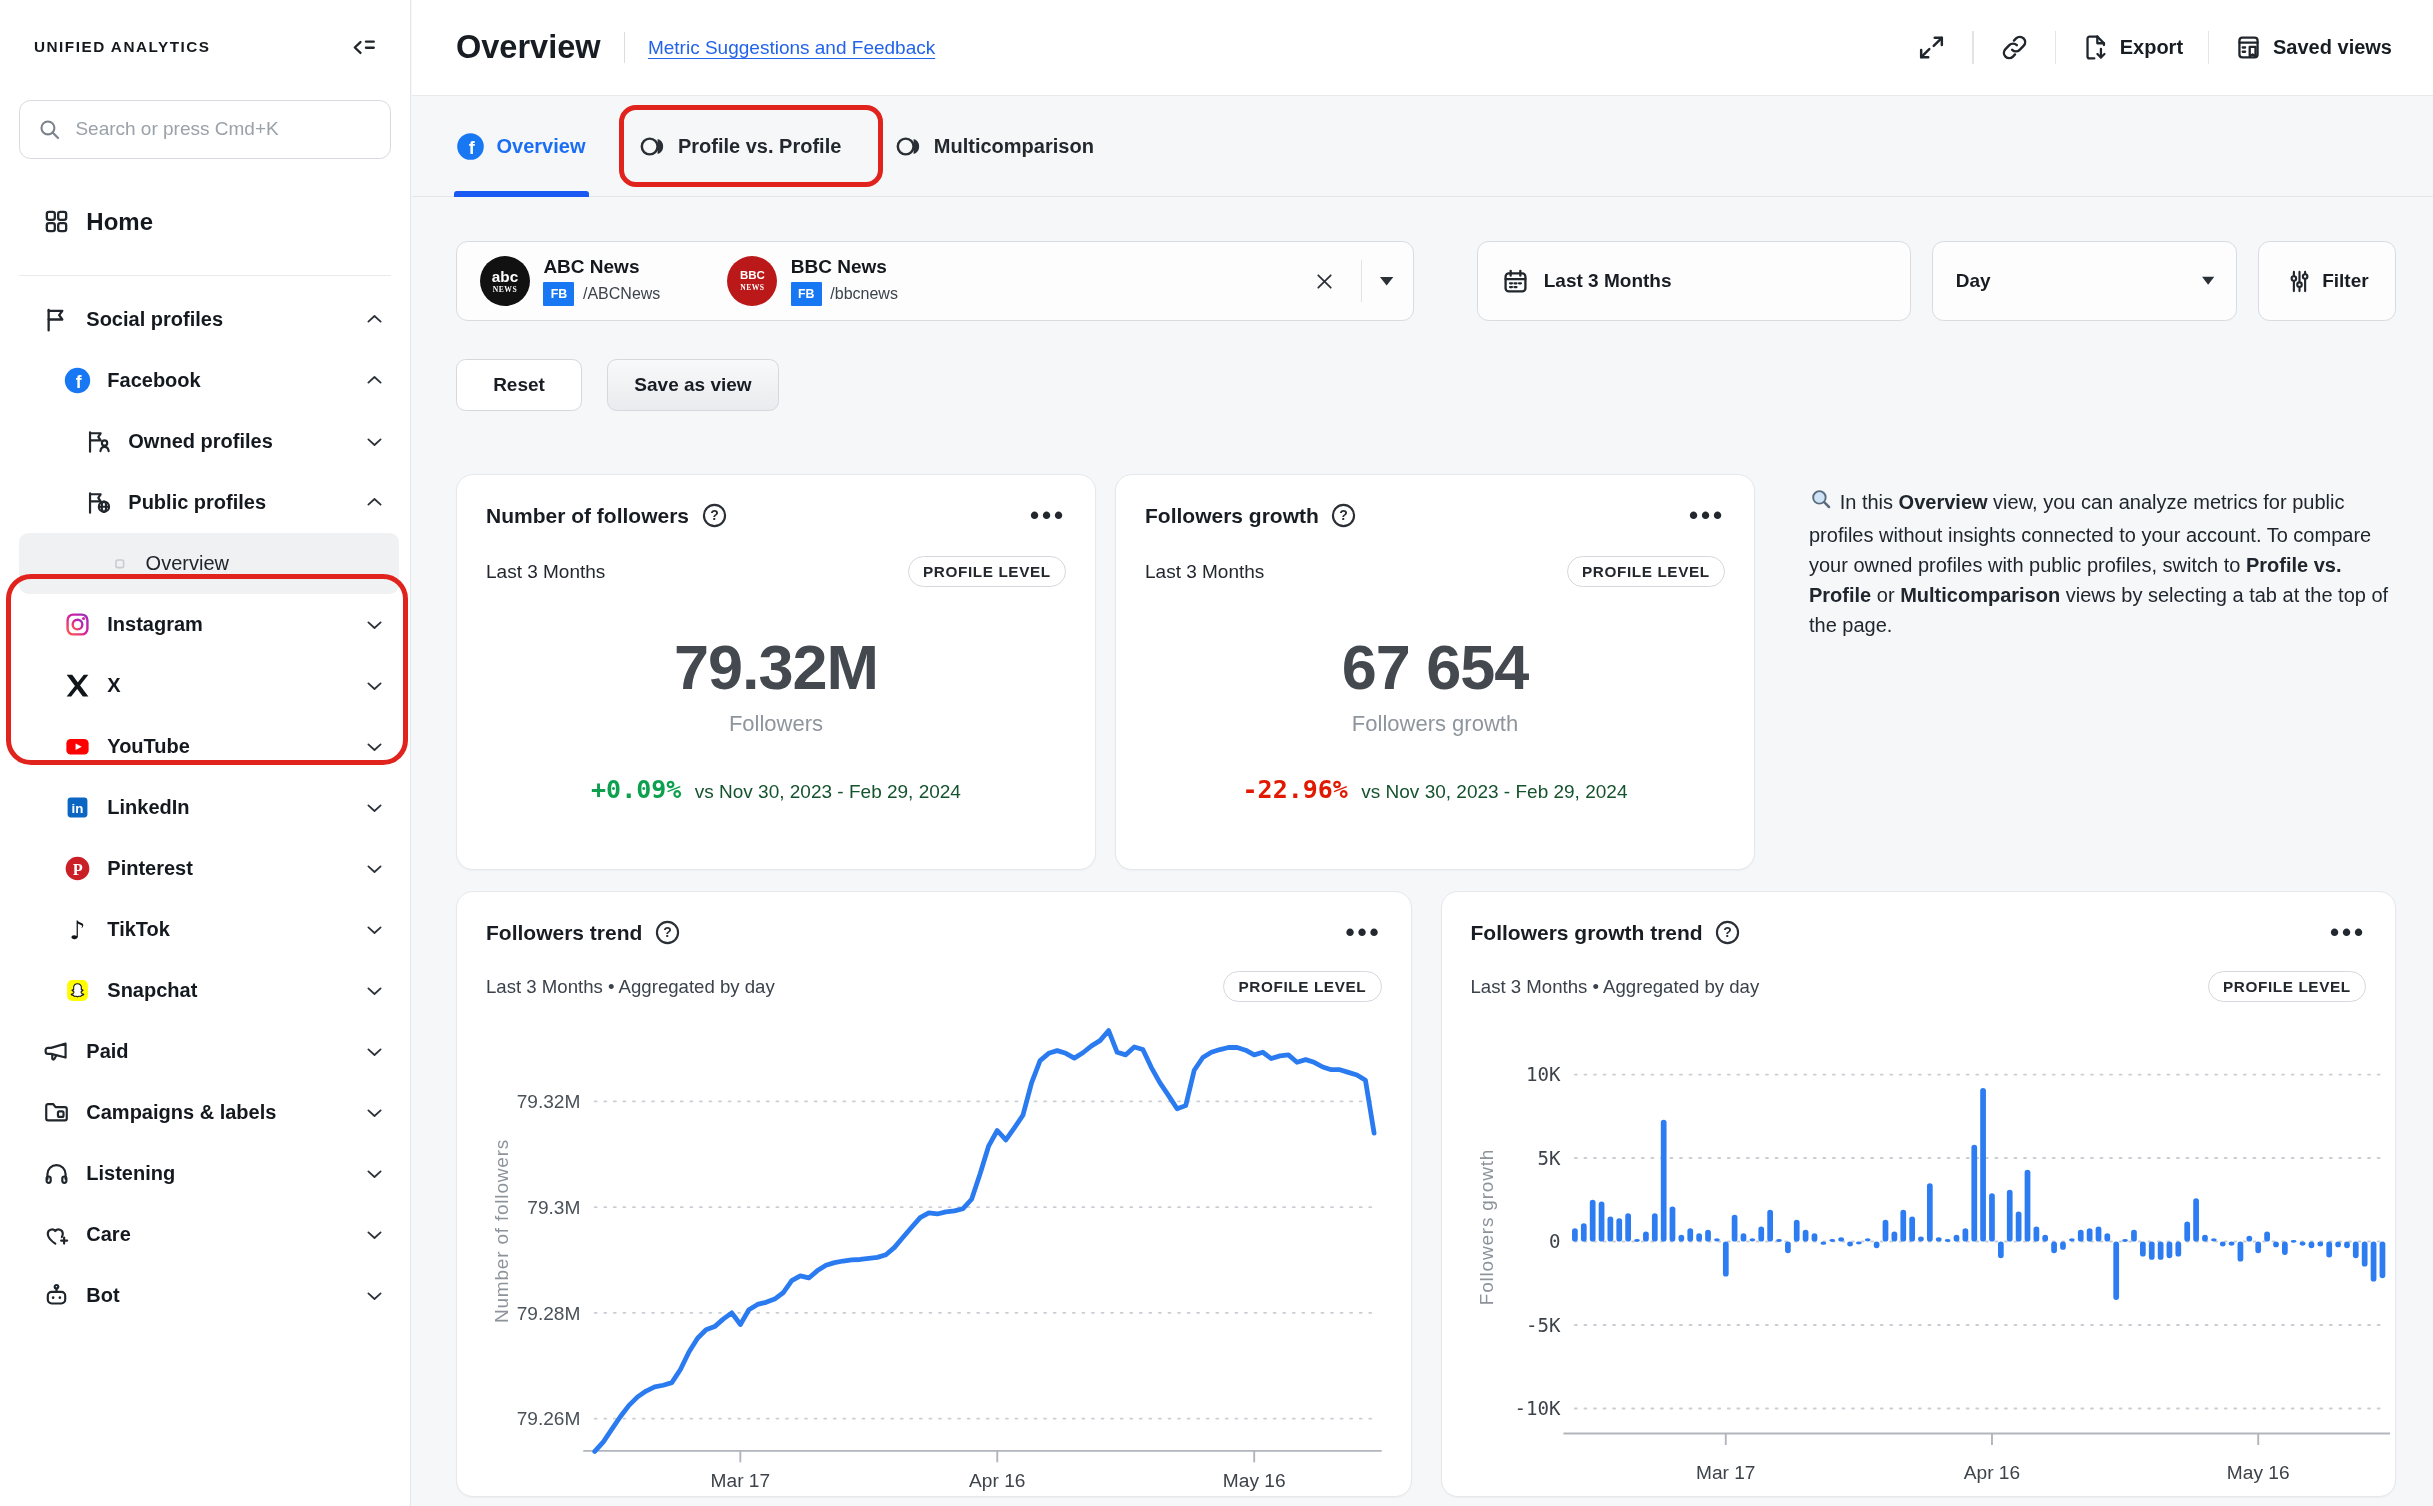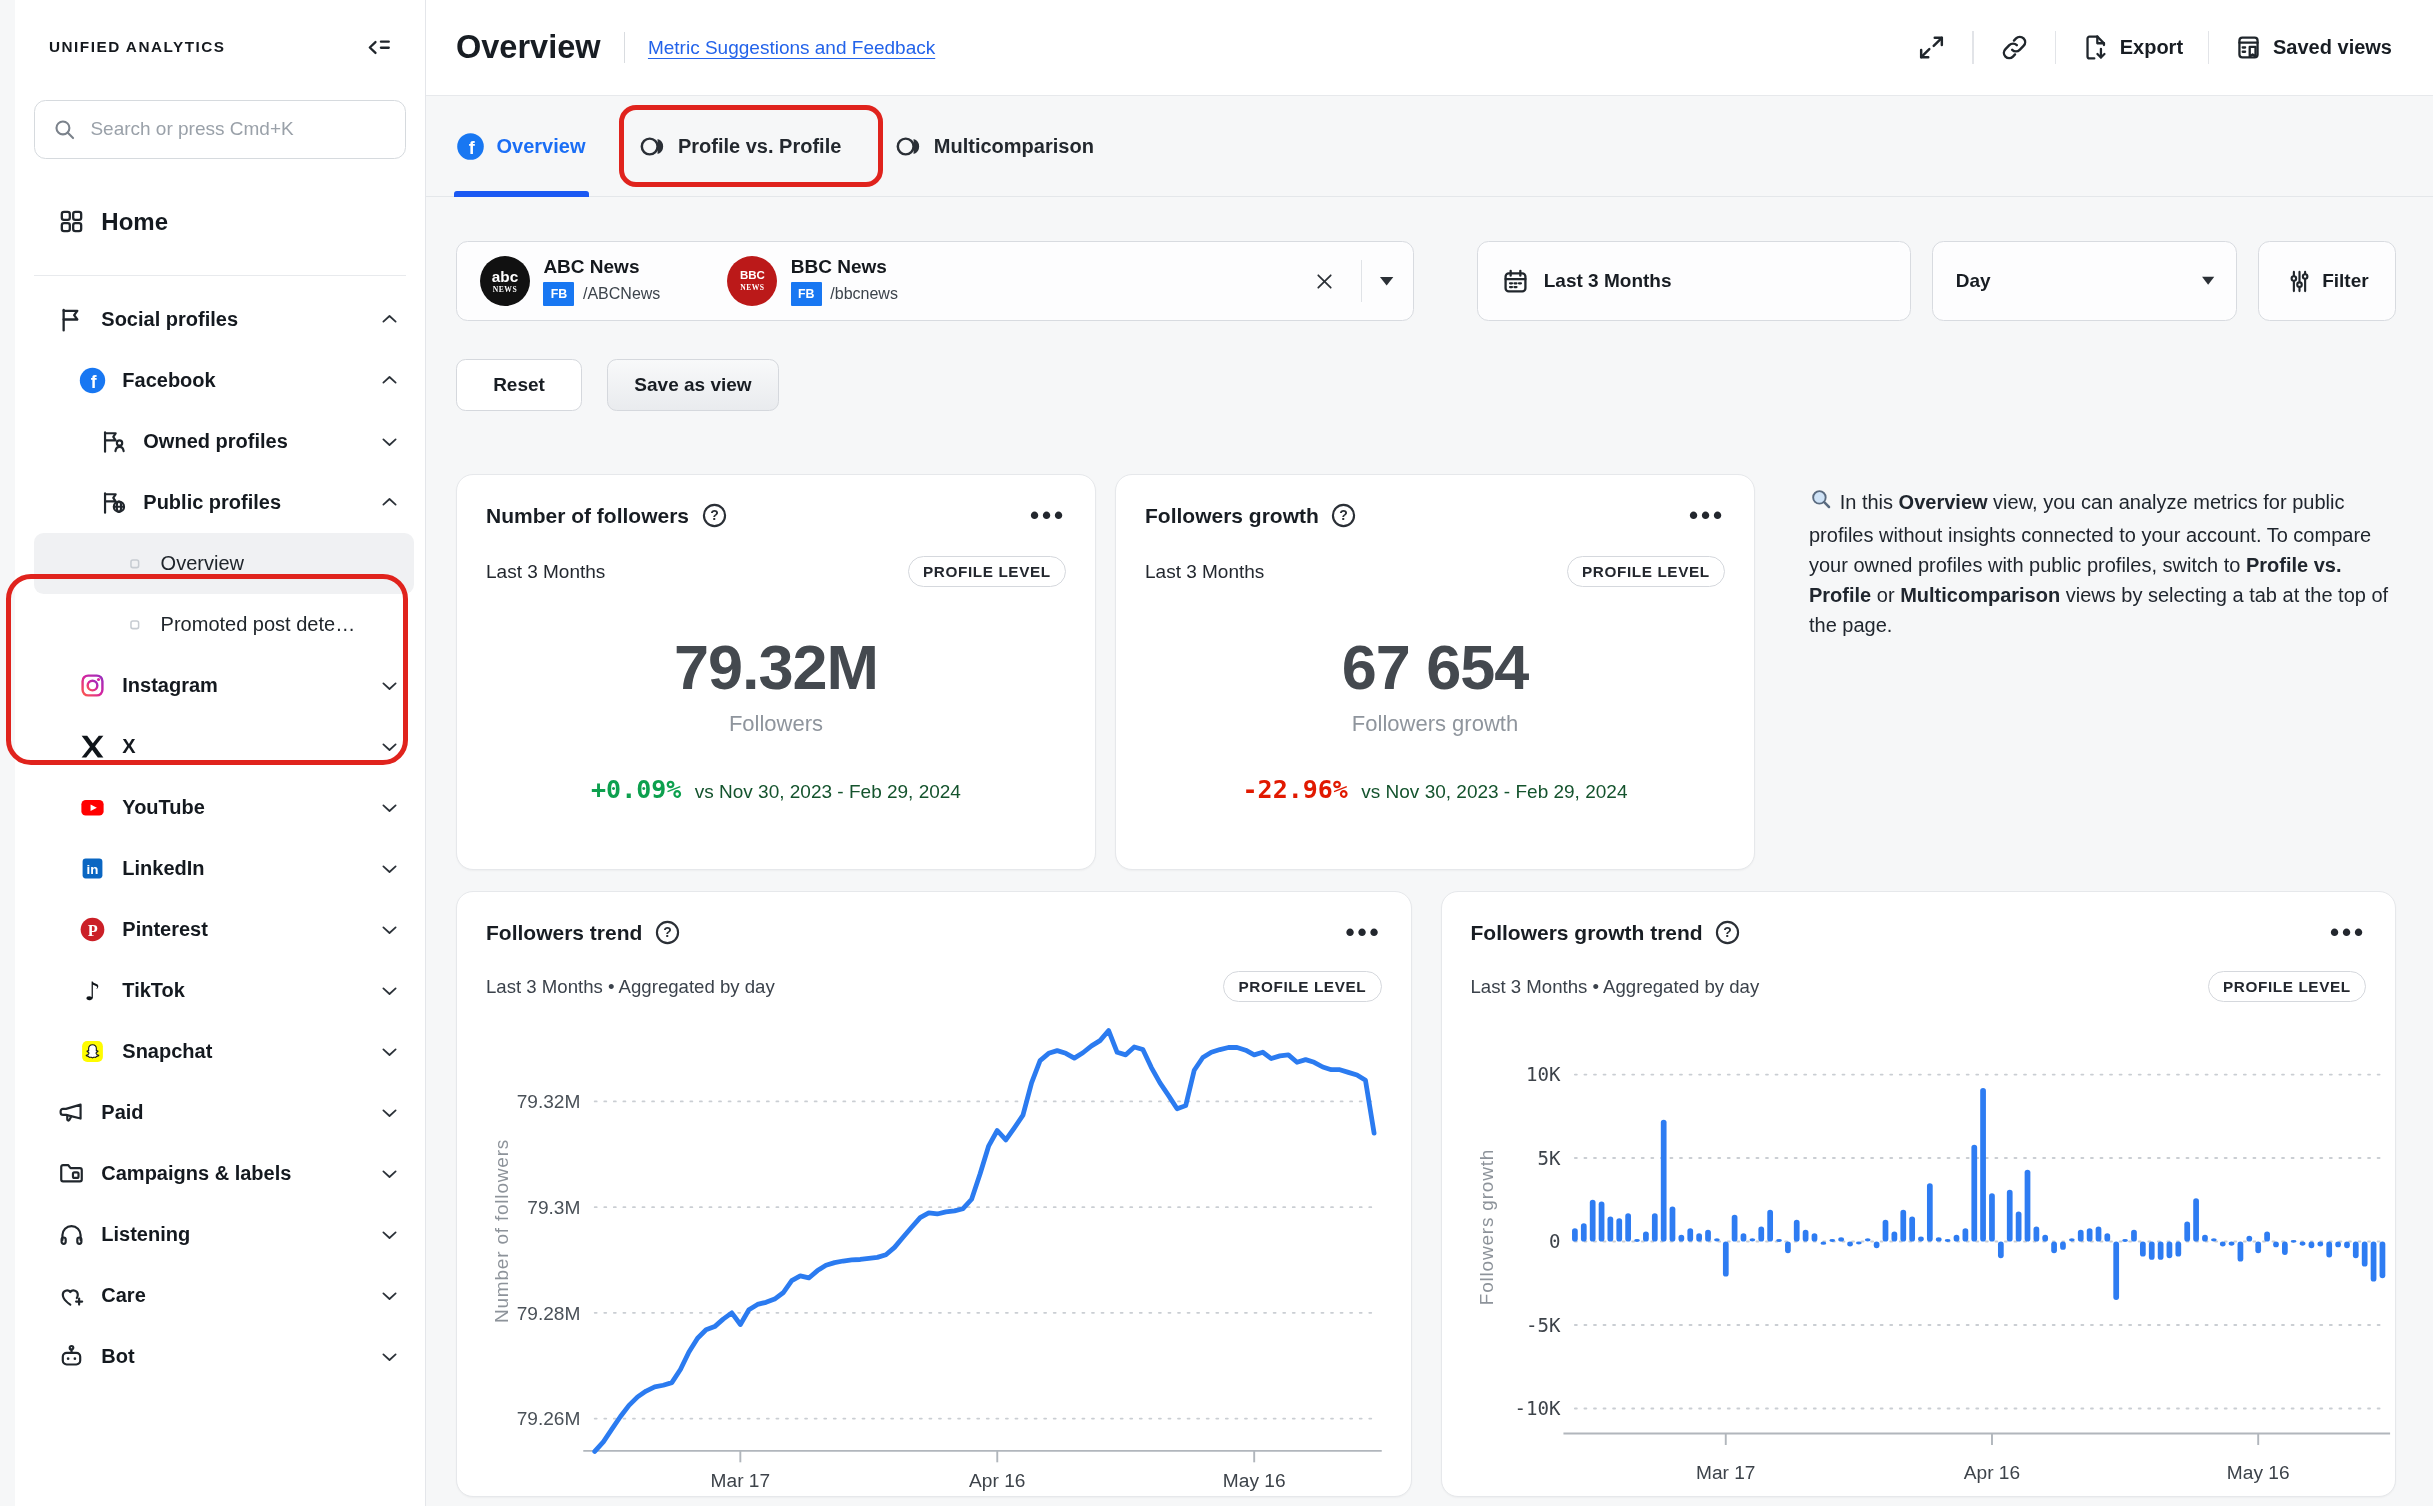--- a/index.html
+++ b/index.html
@@ -1,21 +1,21 @@
 <!DOCTYPE html>
 <html><head>
 <meta charset="utf-8">
 <style>
   * { margin:0; padding:0; box-sizing:border-box; }
   html,body { background:#e9eaec; }
   body { font-family:"Liberation Sans", sans-serif; color:#1d2329; }
   .screen { position:relative; width:2434px; height:1506px; background:#f6f7f8; overflow:hidden; }
 
   
-  .sidebar { position:absolute; left:15px; top:0; width:411px; height:1506px; background:#fff; border-right:1.4px solid #e4e6ea; z-index:2; }
+  .sidebar { position:absolute; left:0; top:0; width:411px; height:1506px; background:#fff; border-right:1.4px solid #e4e6ea; z-index:2; }
   .logo-row { display:flex; align-items:center; justify-content:space-between; padding:32.5px 32.5px 0 34px; }
   .logo { font-size:15.3px; font-weight:800; letter-spacing:1.5px; color:#15191e; }
   .search-box { margin:38px 19px 0 19px; height:59px; border:1.4px solid #d6dade; border-radius:11.5px; display:flex; align-items:center; background:#fff; }
   .search-box input { border:0; outline:0; flex:1; font-size:19px; color:#3c434b; margin-left:13.4px; font-family:"Liberation Sans",sans-serif; background:transparent; }
   .search-box input::placeholder { color:#9aa1a9; }
   .home-row { margin-top:32.5px; height:61px; display:flex; align-items:center; padding-left:42px; gap:15.3px; font-size:24px; font-weight:700; color:#14191f; }
   .side-divider { border-top:1.4px solid #e8eaed; margin:23px 19px 0 19px; }
   .nav { margin-top:13.4px; }
   .nav-row { height:61px; display:flex; align-items:center; position:relative; }
   .nav-row .lbl { margin-left:15.3px; font-size:20px; font-weight:700; color:#14191f; white-space:nowrap; }
@@ -222,28 +222,20 @@
 
       <div class="nav-row child selected">
         <span class="ico">
             <svg width="9.6" height="9.6" viewBox="0 0 10 10">
               <rect x="1" y="1" width="8" height="8" rx="2" fill="none" stroke="#c7ccd2" stroke-width="1.6"></rect>
             </svg>
           </span>
         <span class="lbl">Overview</span>
       </div>
 
-      <div class="nav-row child">
-        <span class="ico">
-            <svg width="9.6" height="9.6" viewBox="0 0 10 10">
-              <rect x="1" y="1" width="8" height="8" rx="2" fill="none" stroke="#c7ccd2" stroke-width="1.6"></rect>
-            </svg>
-          </span>
-        <span class="lbl">Promoted post dete…</span>
-      </div>
 
       <div class="nav-row lv2">
         <span class="ico">
             <svg width="29" height="29" viewBox="0 0 24 24" fill="none">
               <defs>
                 <linearGradient id="ig" x1="0" y1="1" x2="1" y2="0">
                   <stop offset="0" stop-color="#fd5949"></stop>
                   <stop offset=".5" stop-color="#d6249f"></stop>
                   <stop offset="1" stop-color="#962fbf"></stop>
                 </linearGradient>

